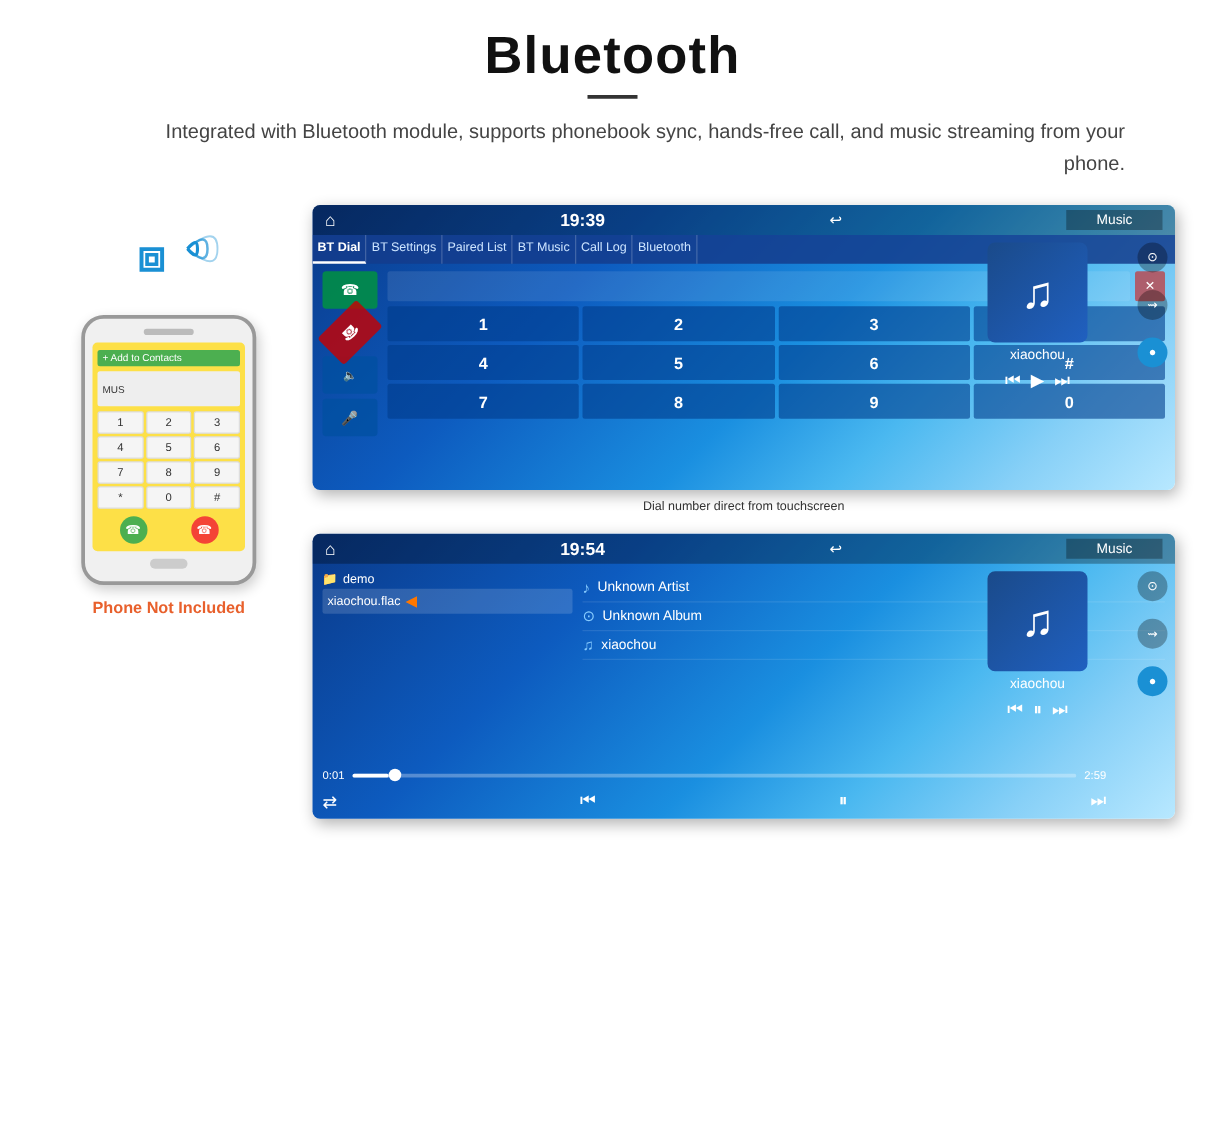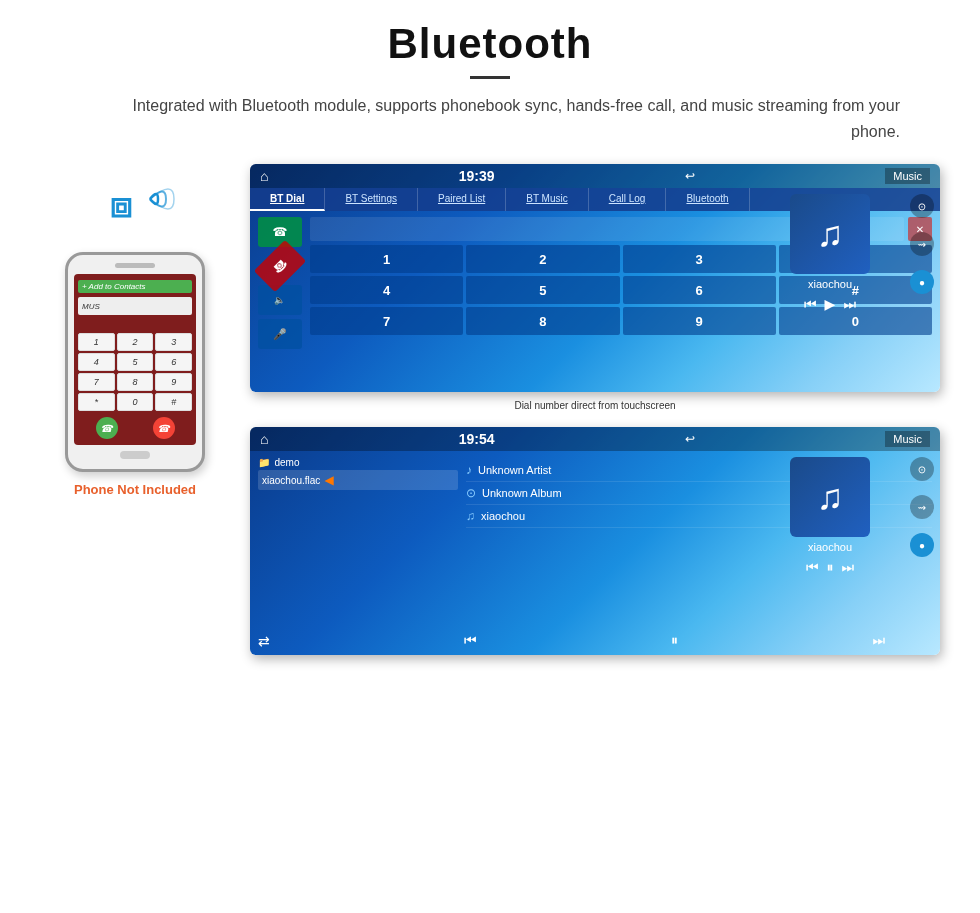--- a/index.html
+++ b/index.html
@@ -87,25 +87,24 @@
       overflow: hidden;
     }
     .phone-speaker {
       width: 40px;
       height: 5px;
       background: #bbb;
       border-radius: 3px;
       margin: 0 auto 6px;
     }
     .phone-screen {
-      background: #7f1d1d;
+      background: #fde047;
       border-radius: 4px;
       padding: 6px 4px;
       min-height: 140px;
-      font-style: italic;
     }
     .phone-screen-header {
       background: #4CAF50;
       color: white;
       font-size: 8px;
       padding: 2px 4px;
       border-radius: 2px;
       margin-bottom: 4px;
       display: flex;
       align-items: center;
@@ -207,37 +206,36 @@
       font-weight: bold;
     }
     .screen-topbar .back-icon {
       color: white;
       font-size: 12px;
     }
     .music-label {
       color: white;
       font-size: 11px;
       background: rgba(0,0,0,0.3);
-      padding: 2px 8px;
+      padding: 2px 24px;
     }
 
     
     .nav-tabs {
       display: flex;
       background: rgba(20, 60, 140, 0.85);
       padding: 0;
     }
     .nav-tab {
       color: #cce4ff;
       font-size: 10px;
-      padding: 5px 20px;
+      padding: 5px 4px;
       border-right: 1px solid rgba(255,255,255,0.2);
       cursor: pointer;
       white-space: nowrap;
-      text-decoration: underline;
     }
     .nav-tab.active {
       color: white;
       border-bottom: 2px solid #fff;
       font-weight: bold;
     }
 
     
     .dial-content {
       display: flex;
@@ -517,21 +515,21 @@
         </svg>
       </div>
 
       <div class="phone-mockup">
         <div class="phone-speaker"></div>
         <div class="phone-screen">
           <div class="phone-screen-header">
             <span>+ Add to Contacts</span>
           </div>
 
-          <div style="background:#eee;height:18px;border-radius:2px;margin-bottom:18px;display:flex;align-items:center;padding:0 4px;">
+          <div style="background:#eee;height:28px;border-radius:2px;margin-bottom:4px;display:flex;align-items:center;padding:0 4px;">
             <span style="font-size:8px;color:#333;">MUS</span>
           </div>
           <div class="phone-keypad">
             <div class="phone-key">1</div>
             <div class="phone-key">2</div>
             <div class="phone-key">3</div>
             <div class="phone-key">4</div>
             <div class="phone-key">5</div>
             <div class="phone-key">6</div>
             <div class="phone-key">7</div>
@@ -671,20 +669,28 @@
               <span class="music-ctrl-btn">⏭</span>
             </div>
           </div>
 
           <div class="screen-right-icons">
             <div class="side-icon">⊙</div>
             <div class="side-icon">⇝</div>
             <div class="side-icon" style="background:#1a90d4;">●</div>
           </div>
 
+          <div class="progress-area">
+            <span class="progress-time">0:01</span>
+            <div class="progress-bar-bg">
+              <div class="progress-bar-fill"></div>
+              <div class="progress-dot"></div>
+            </div>
+            <span class="progress-time">2:59</span>
+          </div>
 
           <div class="bottom-controls">
             <span class="bottom-ctrl-btn">⇄</span>
             <span class="bottom-ctrl-btn">⏮</span>
             <span class="bottom-ctrl-btn">⏸</span>
             <span class="bottom-ctrl-btn">⏭</span>
           </div>
         </div>
       </div>
 

